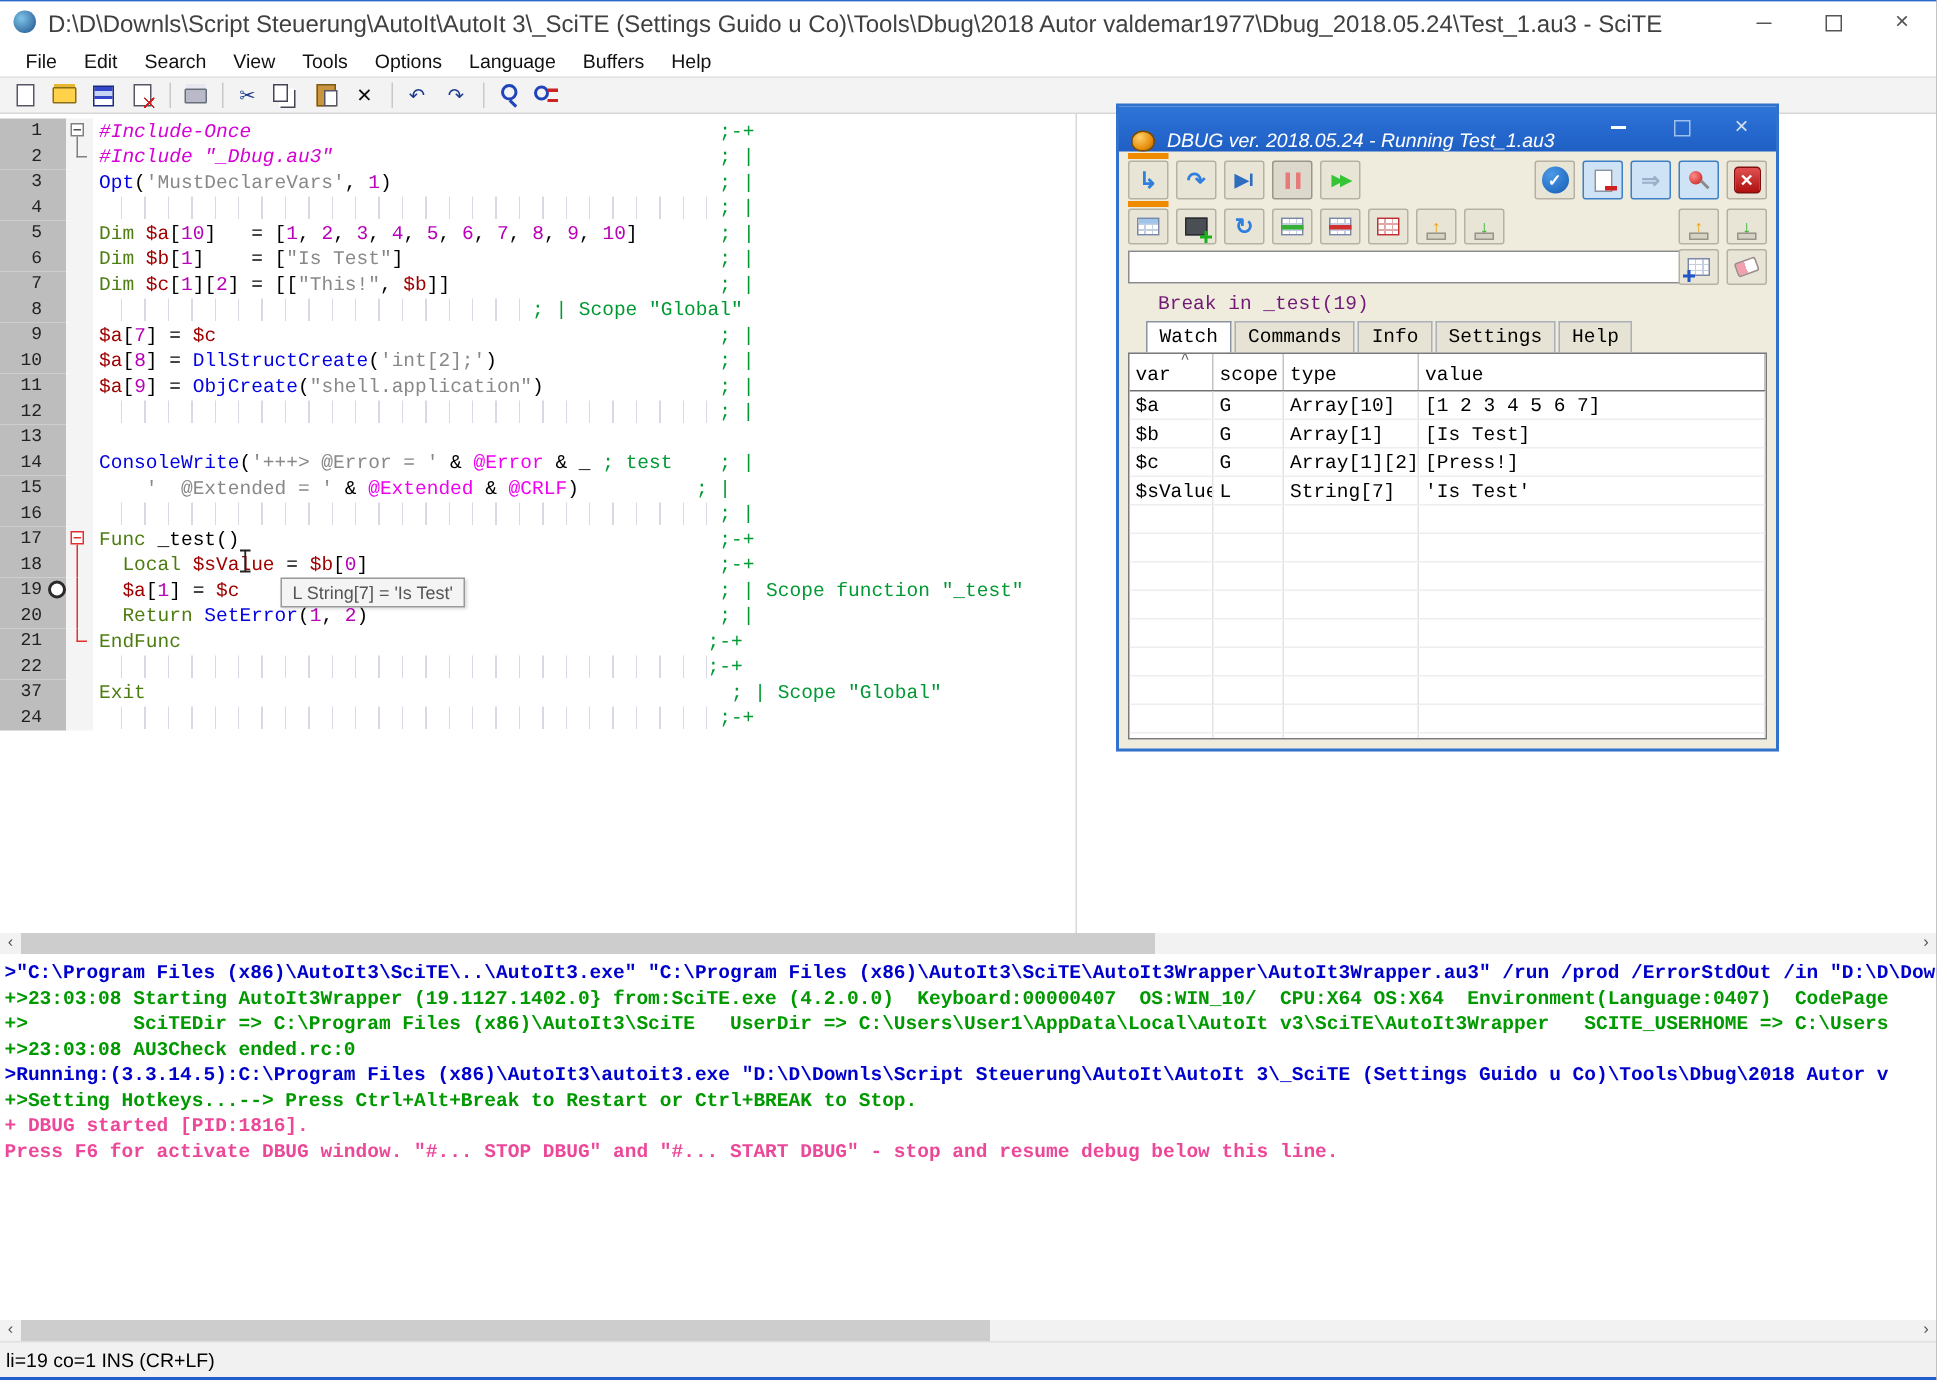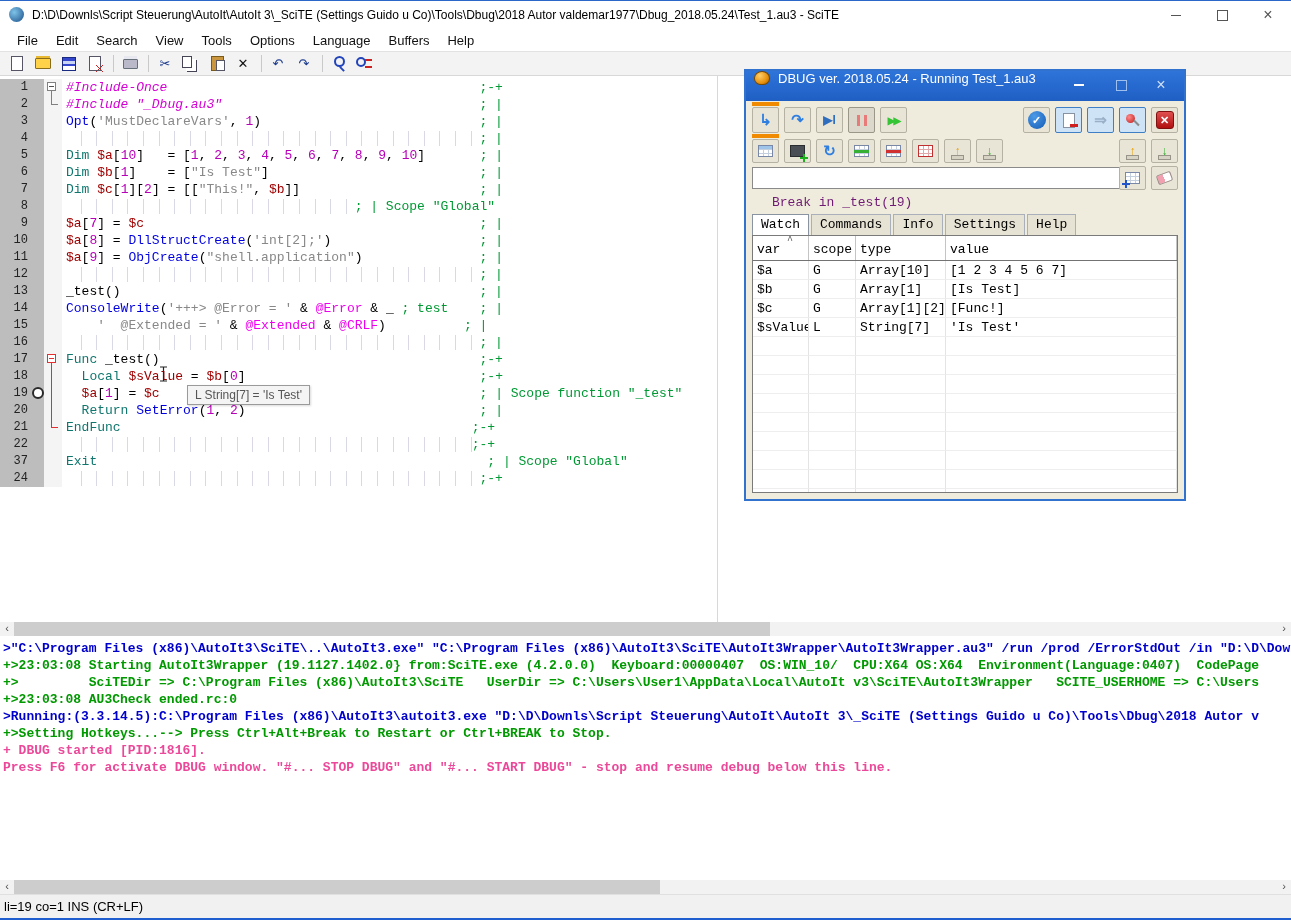--- a/index.html
+++ b/index.html
@@ -4,21 +4,21 @@
 <style>
   html,body{margin:0;padding:0;background:#888;}
   .screen{position:relative;width:1291px;height:920px;background:#fff;overflow:hidden;
     font-family:"Liberation Sans",sans-serif;border-top:1px solid #2b66c9;box-sizing:border-box;}
   .abs{position:absolute;}
 
   
   .titlebar{left:0;top:0;width:1291px;height:28px;background:#fff;}
   .app-icon{left:9px;top:6px;width:15px;height:15px;border-radius:50%;
     background:radial-gradient(circle at 35% 35%,#7ec3e8,#1b4f8a);}
-  .title-text{left:32px;top:7px;font-size:12px;color:#000000;white-space:nowrap;}
+  .title-text{left:32px;top:7px;font-size:16px;color:#404040;white-space:nowrap;}
   .wc{top:0;width:46px;height:28px;display:flex;align-items:center;justify-content:center;color:#555;}
   .wc-min{right:92px}.wc-max{right:46px}.wc-close{right:0}
   .wc-min i{display:block;width:10px;height:1px;background:#555;}
   .wc-max i{display:block;width:9px;height:9px;border:1px solid #555;}
   .wc-close{font-size:16px;line-height:16px;}
 
   
   .menubar{left:0;top:28px;width:1291px;height:22px;background:#fff;display:flex;align-items:center;padding-left:8px;box-sizing:border-box;}
   .mi{padding:2px 9px;font-size:13px;color:#111;}
   .toolbar{left:0;top:50px;width:1291px;height:25px;background:#f3f3f3;border-top:1px solid #e2e2e2;
@@ -49,21 +49,21 @@
 
   
   .editor{left:0;top:75px;width:1291px;height:546px;background:#fff;overflow:hidden;}
   .vedge{position:absolute;left:717px;top:0;height:546px;width:1px;background:#d8d8d8;}
   .lines{position:absolute;left:0;top:3px;}
   .eline{display:flex;height:17px;line-height:17px;font-family:"Liberation Mono",monospace;font-size:13px;white-space:pre;}
   .lnum{width:44px;background:#bdbdbd;color:#222;text-align:right;padding-right:16px;box-sizing:border-box;
     font-size:12px;position:relative;flex:none;}
   .lfold{width:18px;background:#f4f4f4;position:relative;flex:none;}
   .lcode{padding-left:4px;}
-  .sg-kw{color:#0f766e}.sg-fn{color:#0000e0}.sg-pp{color:#d400d4;font-style:italic}
+  .sg-kw{color:#4d7c0f}.sg-fn{color:#0000e0}.sg-pp{color:#d400d4;font-style:italic}
   .sg-var{color:#a00000}.sg-num{color:#b800b8}.sg-mac{color:#f000f0}
   .sg-str{color:#888888}.sg-op{color:#000}.sg-cm{color:#009933}
   .sg-ws{background:repeating-linear-gradient(90deg,transparent 0 14.6px,#d9d9e6 14.6px 15.6px);}
   .fbox{position:absolute;left:3px;top:3px;width:9px;height:9px;background:#fff;border:1px solid #808080;box-sizing:border-box;}
   .fbox::after{content:"";position:absolute;left:1px;right:1px;top:3px;height:1px;background:#505050;}
   .fbox.red{border-color:#e23030}.fbox.red::after{background:#e23030}
   .fvd{position:absolute;left:7px;top:12px;bottom:0;width:1px;background:#808080;}
   .fvf{position:absolute;left:7px;top:0;bottom:0;width:1px;background:#808080;}
   .fvu{position:absolute;left:7px;top:0;height:9px;width:1px;background:#808080;}
   .fh{position:absolute;left:7px;top:8px;width:7px;height:1px;background:#808080;}
@@ -87,21 +87,21 @@
   .oc-blue{color:#0000cc}.oc-green{color:#009900}.oc-black{color:#ec4899}
 
   
   .statusbar{left:0;top:893px;width:1291px;height:24px;background:#f1f1f1;font-size:13px;color:#000;
     line-height:24px;padding-left:4px;box-sizing:border-box;border-top:1px solid #e0e0e0;}
   .blue-bottom{left:0;top:917px;width:1291px;height:3px;background:#1f5ecf;}
 
   
   .dbug{left:744px;top:68px;width:442px;height:432px;background:#efecdd;border:2px solid #3272cf;box-sizing:border-box;}
   .dtitle{position:absolute;left:0;top:0;right:0;height:30px;background:linear-gradient(#2e74d9,#1f5fc4);
-    color:#fff;display:flex;align-items:flex-start;padding-left:8px;font-size:13px;}
+    color:#fff;display:flex;align-items:flex-end;padding-left:8px;font-size:13px;font-style:italic;}
   .bug-icon{width:14px;height:12px;border-radius:50% 50% 45% 45%;margin-right:8px;
     background:radial-gradient(circle at 35% 30%,#ffcf6a,#e8920e 60%,#a85f00);border:1px solid #7a4a00;}
   .dwc{position:absolute;top:0;width:30px;height:28px;display:flex;align-items:center;justify-content:center;}
   .dwc-min{right:90px}.dwc-max{right:48px}.dwc-close{right:8px}
   .dwc-min i{display:block;width:10px;height:2px;background:#fff;}
   .dwc-max i{display:block;width:9px;height:9px;border:1px solid #9ec0ee;}
   .dwc-close{color:#cfe0f5;font-size:16px;}
   .dbtn{position:relative;width:27px;height:26px;background:#e9e5d6;border:1px solid #b5b2a4;border-radius:2px;
     display:inline-flex;align-items:center;justify-content:center;margin-right:5px;box-sizing:border-box;vertical-align:top;}
   .dbtn.small{height:24px}
@@ -113,21 +113,21 @@
   .drow1r{position:absolute;right:1px;top:36px;}
   .drow2{position:absolute;left:6px;top:68px;}
   .drow2r{position:absolute;right:1px;top:68px;}
   .drow3{position:absolute;left:6px;top:96px;right:1px;height:22px;}
   .dexpr{position:absolute;left:0;top:0;width:363px;height:20px;border:1px solid #8a8a8a;background:#fff;font-size:13px;padding:0 3px;}
   .drow3 .btns{position:absolute;right:0;top:-1px;}
   .dbreak{position:absolute;left:26px;top:124px;font-family:"Liberation Mono",monospace;font-size:13px;color:#701a75;text-align:right;}
   .dtabs{position:absolute;left:6px;right:6px;top:143px;height:21px;border-bottom:1px solid #98a0ac;}
   .dtab{display:inline-block;padding:2px 8px 1px 8px;font-family:"Liberation Mono",monospace;font-size:13px;color:#000;
     border:1px solid #aab0ba;border-bottom:none;background:#e7e3d4;margin-right:2px;height:17px;box-sizing:content-box;}
-  .dtab.active{background:#fff;position:relative;top:0;border-color:#8a93a2;}
+  .dtab.active{background:#fff;position:relative;top:0;border-color:#8a93a2;margin-left:12px;}
   .dtable{position:absolute;left:6px;right:6px;top:164px;bottom:6px;background:#fff;border:1px solid #7a7a7a;
     overflow:hidden;font-family:"Liberation Mono",monospace;font-size:13px;}
   .whead{display:flex;height:24px;border-bottom:1px solid #737373;}
   .whead .hc{padding:6px 4px 0 4px;border-right:1px solid #c4c4c4;box-sizing:border-box;position:relative;white-space:nowrap;}
   .sortmark{position:absolute;left:34px;top:-1px;font-size:10px;color:#555;}
   .wrow{display:flex;height:19px;line-height:19px;}
   .wrow .c{padding:0 4px;border-right:1px solid #e4e4e4;border-bottom:1px solid #eee;box-sizing:border-box;
     white-space:nowrap;overflow:hidden;}
   .cw0{width:56px;flex:none}.cw1{width:47px;flex:none}.cw2{width:90px;flex:none}.cw3{flex:1}
 
@@ -259,21 +259,21 @@
         <div class="eline"><span class="lnum">3</span><span class="lfold"></span><span class="lcode"><span class="sg-fn">Opt</span><span class="sg-op">(</span><span class="sg-str">'MustDeclareVars'</span><span class="sg-op">, </span><span class="sg-num">1</span><span class="sg-op">)</span><span class="sg-pad">                            </span><span class="sg-cm">; |</span></span></div>
         <div class="eline"><span class="lnum">4</span><span class="lfold"></span><span class="lcode"><span class="sg-ws">                                                     </span><span class="sg-cm">; |</span></span></div>
         <div class="eline"><span class="lnum">5</span><span class="lfold"></span><span class="lcode"><span class="sg-kw">Dim</span><span class="sg-op"> </span><span class="sg-var">$a</span><span class="sg-op">[</span><span class="sg-num">10</span><span class="sg-op">]   = [</span><span class="sg-num">1</span><span class="sg-op">, </span><span class="sg-num">2</span><span class="sg-op">, </span><span class="sg-num">3</span><span class="sg-op">, </span><span class="sg-num">4</span><span class="sg-op">, </span><span class="sg-num">5</span><span class="sg-op">, </span><span class="sg-num">6</span><span class="sg-op">, </span><span class="sg-num">7</span><span class="sg-op">, </span><span class="sg-num">8</span><span class="sg-op">, </span><span class="sg-num">9</span><span class="sg-op">, </span><span class="sg-num">10</span><span class="sg-op">]</span><span class="sg-pad">       </span><span class="sg-cm">; |</span></span></div>
         <div class="eline"><span class="lnum">6</span><span class="lfold"></span><span class="lcode"><span class="sg-kw">Dim</span><span class="sg-op"> </span><span class="sg-var">$b</span><span class="sg-op">[</span><span class="sg-num">1</span><span class="sg-op">]    = [</span><span class="sg-str">"Is Test"</span><span class="sg-op">]</span><span class="sg-pad">                           </span><span class="sg-cm">; |</span></span></div>
         <div class="eline"><span class="lnum">7</span><span class="lfold"></span><span class="lcode"><span class="sg-kw">Dim</span><span class="sg-op"> </span><span class="sg-var">$c</span><span class="sg-op">[</span><span class="sg-num">1</span><span class="sg-op">][</span><span class="sg-num">2</span><span class="sg-op">] = [[</span><span class="sg-str">"This!"</span><span class="sg-op">, </span><span class="sg-var">$b</span><span class="sg-op">]]</span><span class="sg-pad">                       </span><span class="sg-cm">; |</span></span></div>
         <div class="eline"><span class="lnum">8</span><span class="lfold"></span><span class="lcode"><span class="sg-ws">                                     </span><span class="sg-cm">; | Scope "Global"</span></span></div>
         <div class="eline"><span class="lnum">9</span><span class="lfold"></span><span class="lcode"><span class="sg-var">$a</span><span class="sg-op">[</span><span class="sg-num">7</span><span class="sg-op">] = </span><span class="sg-var">$c</span><span class="sg-pad">                                           </span><span class="sg-cm">; |</span></span></div>
         <div class="eline"><span class="lnum">10</span><span class="lfold"></span><span class="lcode"><span class="sg-var">$a</span><span class="sg-op">[</span><span class="sg-num">8</span><span class="sg-op">] = </span><span class="sg-fn">DllStructCreate</span><span class="sg-op">(</span><span class="sg-str">'int[2];'</span><span class="sg-op">)</span><span class="sg-pad">                   </span><span class="sg-cm">; |</span></span></div>
         <div class="eline"><span class="lnum">11</span><span class="lfold"></span><span class="lcode"><span class="sg-var">$a</span><span class="sg-op">[</span><span class="sg-num">9</span><span class="sg-op">] = </span><span class="sg-fn">ObjCreate</span><span class="sg-op">(</span><span class="sg-str">"shell.application"</span><span class="sg-op">)</span><span class="sg-pad">               </span><span class="sg-cm">; |</span></span></div>
         <div class="eline"><span class="lnum">12</span><span class="lfold"></span><span class="lcode"><span class="sg-ws">                                                     </span><span class="sg-cm">; |</span></span></div>
-        <div class="eline"><span class="lnum">13</span><span class="lfold"></span><span class="lcode"><span class="sg-op">_test()</span><span class="sg-pad">                                              </span><span class="sg-cm">; |</span></span></div>
+        <div class="eline"><span class="lnum">13</span><span class="lfold"></span></div>
         <div class="eline"><span class="lnum">14</span><span class="lfold"></span><span class="lcode"><span class="sg-fn">ConsoleWrite</span><span class="sg-op">(</span><span class="sg-str">'+++&gt; @Error = '</span><span class="sg-op"> &amp; </span><span class="sg-mac">@Error</span><span class="sg-op"> &amp; _ </span><span class="sg-cm">; test</span><span class="sg-pad">    </span><span class="sg-cm">; |</span></span></div>
         <div class="eline"><span class="lnum">15</span><span class="lfold"></span><span class="lcode"><span class="sg-pad">    </span><span class="sg-str">'  @Extended = '</span><span class="sg-op"> &amp; </span><span class="sg-mac">@Extended</span><span class="sg-op"> &amp; </span><span class="sg-mac">@CRLF</span><span class="sg-op">)</span><span class="sg-pad">          </span><span class="sg-cm">; |</span></span></div>
         <div class="eline"><span class="lnum">16</span><span class="lfold"></span><span class="lcode"><span class="sg-ws">                                                     </span><span class="sg-cm">; |</span></span></div>
         <div class="eline"><span class="lnum">17</span><span class="lfold"><span class="fbox red"></span><span class="fvd fred"></span></span><span class="lcode"><span class="sg-kw">Func</span><span class="sg-op"> _test()</span><span class="sg-pad">                                         </span><span class="sg-cm">;-+</span></span></div>
         <div class="eline"><span class="lnum">18</span><span class="lfold"><span class="fvf fred"></span></span><span class="lcode"><span class="sg-pad">  </span><span class="sg-kw">Local</span><span class="sg-op"> </span><span class="sg-var">$sValue</span><span class="sg-op"> = </span><span class="sg-var">$b</span><span class="sg-op">[</span><span class="sg-num">0</span><span class="sg-op">]</span><span class="sg-pad">                              </span><span class="sg-cm">;-+</span></span></div>
         <div class="eline"><span class="lnum">19<span class="bpc"></span></span><span class="lfold"><span class="fvf fred"></span></span><span class="lcode"><span class="sg-pad">  </span><span class="sg-var">$a</span><span class="sg-op">[</span><span class="sg-num">1</span><span class="sg-op">] = </span><span class="sg-var">$c</span><span class="sg-pad">                                         </span><span class="sg-cm">; | Scope function "_test"</span></span></div>
         <div class="eline"><span class="lnum">20</span><span class="lfold"><span class="fvf fred"></span></span><span class="lcode"><span class="sg-pad">  </span><span class="sg-kw">Return</span><span class="sg-op"> </span><span class="sg-fn">SetError</span><span class="sg-op">(</span><span class="sg-num">1</span><span class="sg-op">, </span><span class="sg-num">2</span><span class="sg-op">)</span><span class="sg-pad">                              </span><span class="sg-cm">; |</span></span></div>
         <div class="eline"><span class="lnum">21</span><span class="lfold"><span class="fvu fred"></span><span class="fh fred"></span></span><span class="lcode"><span class="sg-kw">EndFunc</span><span class="sg-pad">                                             </span><span class="sg-cm">;-+</span></span></div>
         <div class="eline"><span class="lnum">22</span><span class="lfold"></span><span class="lcode"><span class="sg-ws">                                                    </span><span class="sg-cm">;-+</span></span></div>
         <div class="eline"><span class="lnum">37</span><span class="lfold"></span><span class="lcode"><span class="sg-kw">Exit</span><span class="sg-pad">                                                  </span><span class="sg-cm">; | Scope "Global"</span></span></div>
@@ -436,21 +436,21 @@
           <div class="wrow">
             <span class="c cw0">$b</span>
             <span class="c cw1">G</span>
             <span class="c cw2">Array[1]</span>
             <span class="c cw3">[Is Test]</span>
           </div>
           <div class="wrow">
             <span class="c cw0">$c</span>
             <span class="c cw1">G</span>
             <span class="c cw2">Array[1][2]</span>
-            <span class="c cw3">[Func!]</span>
+            <span class="c cw3">[Press!]</span>
           </div>
           <div class="wrow">
             <span class="c cw0">$sValue</span>
             <span class="c cw1">L</span>
             <span class="c cw2">String[7]</span>
             <span class="c cw3">'Is Test'</span>
           </div>
           <div class="wrow">
             <span class="c cw0"></span>
             <span class="c cw1"></span>

